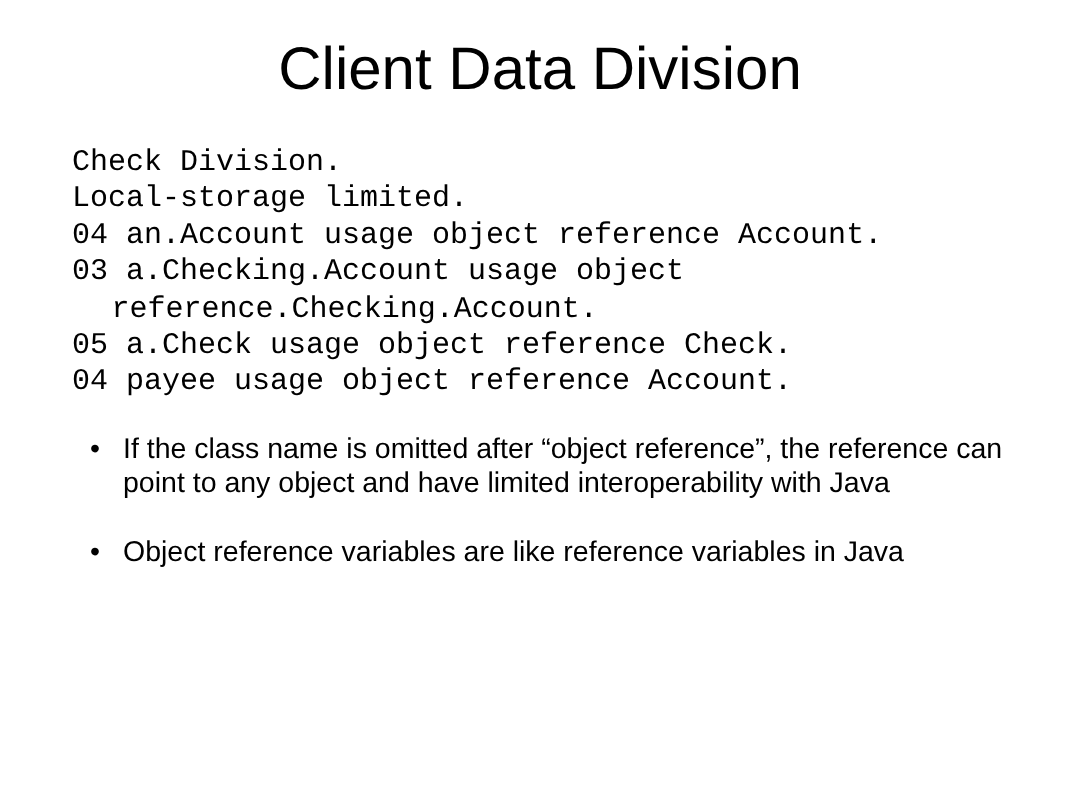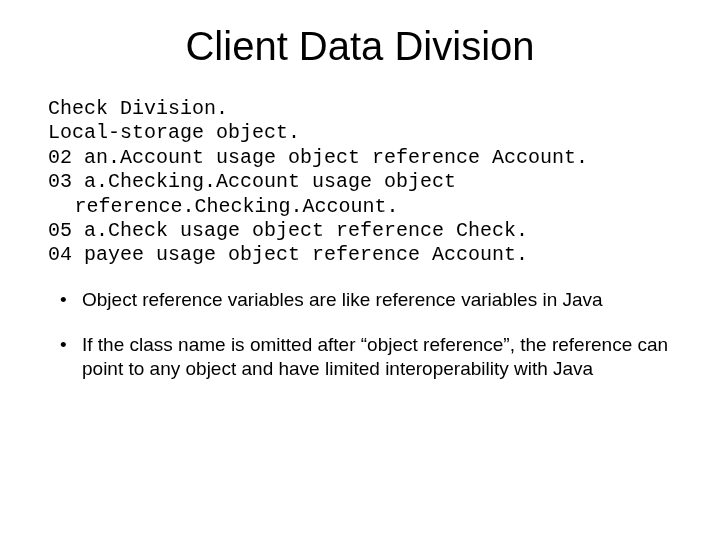--- a/index.html
+++ b/index.html
@@ -55,24 +55,24 @@
   }
 </style>
 </head>
 <body>
 
 <div class="slide">
 
   <h1 class="title">Client Data Division</h1>
 
   <div class="code-block"><span>Check Division.</span>
-<span>Local-storage object.</span>
-<span>02 an.Account usage object reference Account.</span>
+<span>Local-storage limited.</span>
+<span>04 an.Account usage object reference Account.</span>
 <span>03 a.Checking.Account usage object</span>
 <span class="cont">reference.Checking.Account.</span><span>05 a.Check usage object reference Check.</span>
 <span>04 payee usage object reference Account.</span></div>
 
   <ul class="bullets">
+    <li>If the class name is omitted after “object reference”, the reference can point to any object and have limited interoperability with Java</li>
     <li>Object reference variables are like reference variables in Java</li>
-    <li>If the class name is omitted after “object reference”, the reference can point to any object and have limited interoperability with Java</li>
   </ul>
 
 </div>
 
 </body></html>

